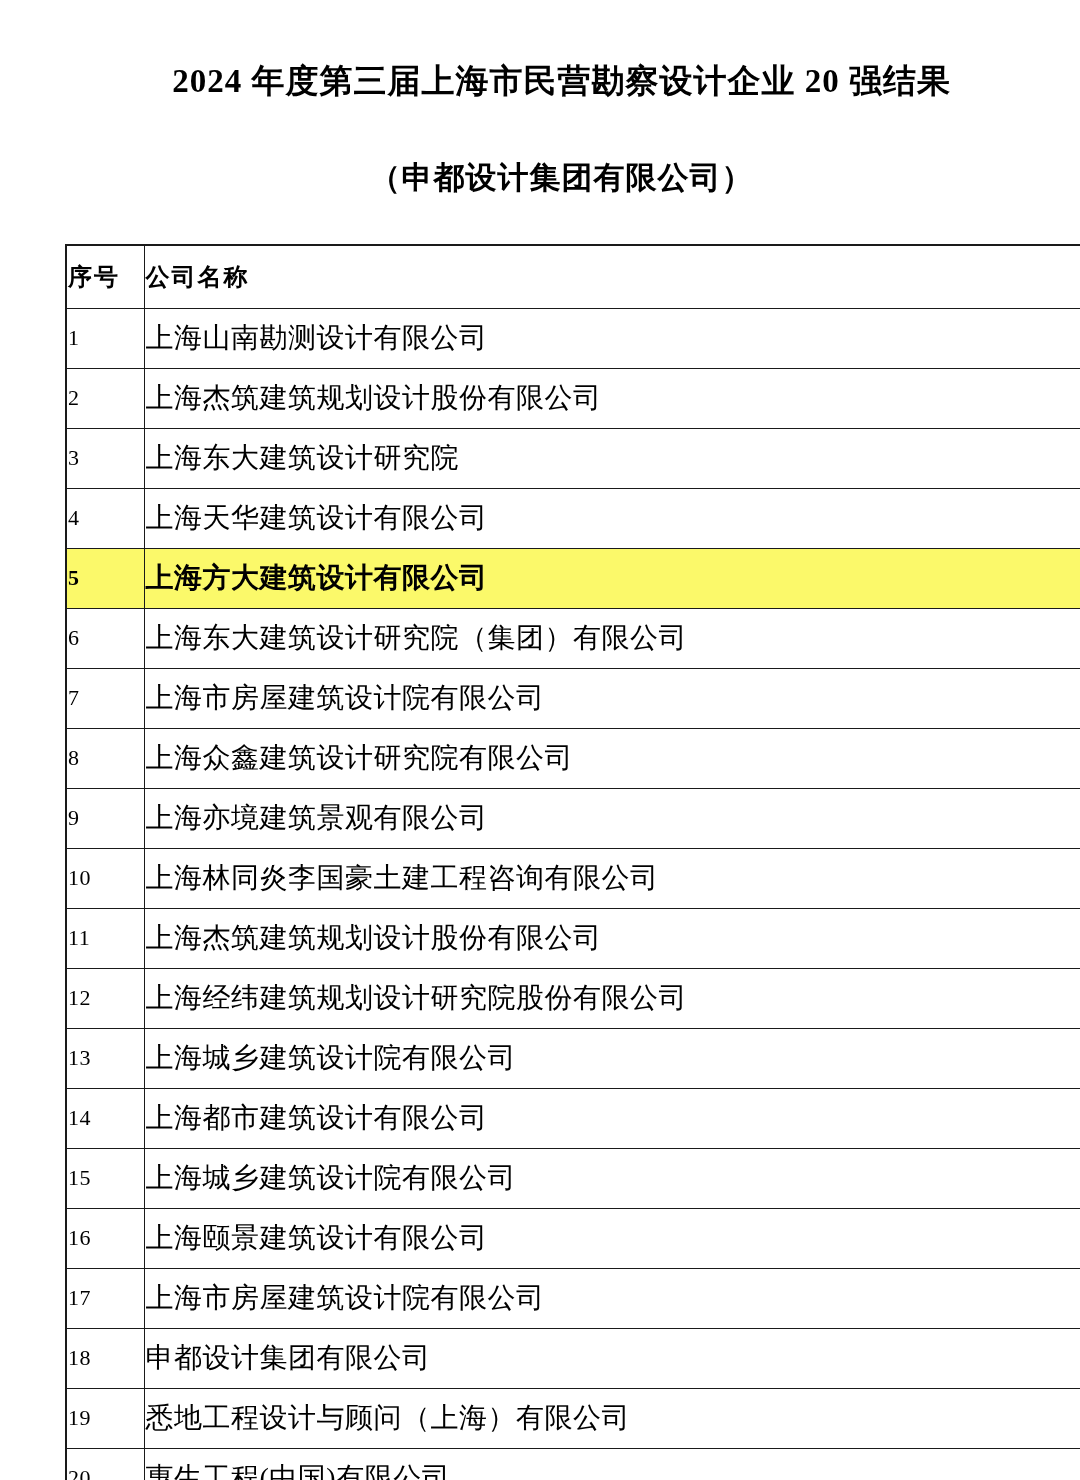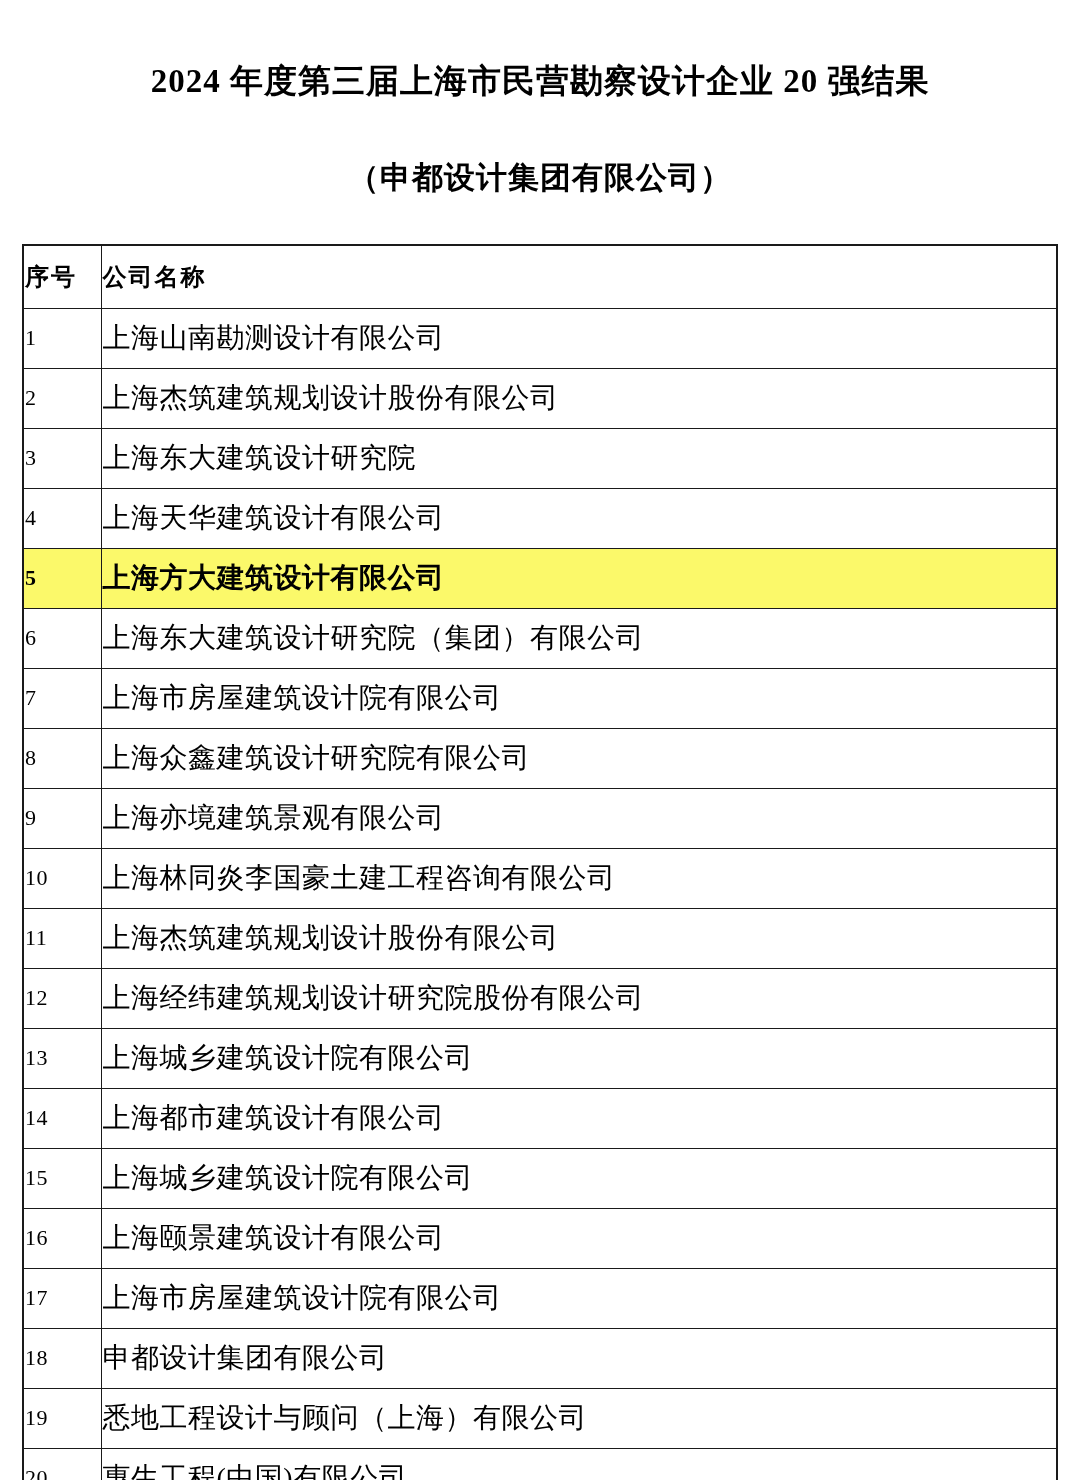--- a/index.html
+++ b/index.html
@@ -12,20 +12,21 @@
     height: 1480px;
     font-family: "Liberation Serif", "DejaVu Serif", serif;
     color: #000000;
     overflow: hidden;
   }
   .page {
     width: 1080px;
     height: 1480px;
     position: relative;
     box-sizing: border-box;
+    padding-left: 43px;
   }
   .title-block {
     padding-top: 58px;
     text-align: center;
   }
   .doc-title {
     font-size: 33px;
     font-weight: bold;
     letter-spacing: 1px;
     line-height: 1.4;

